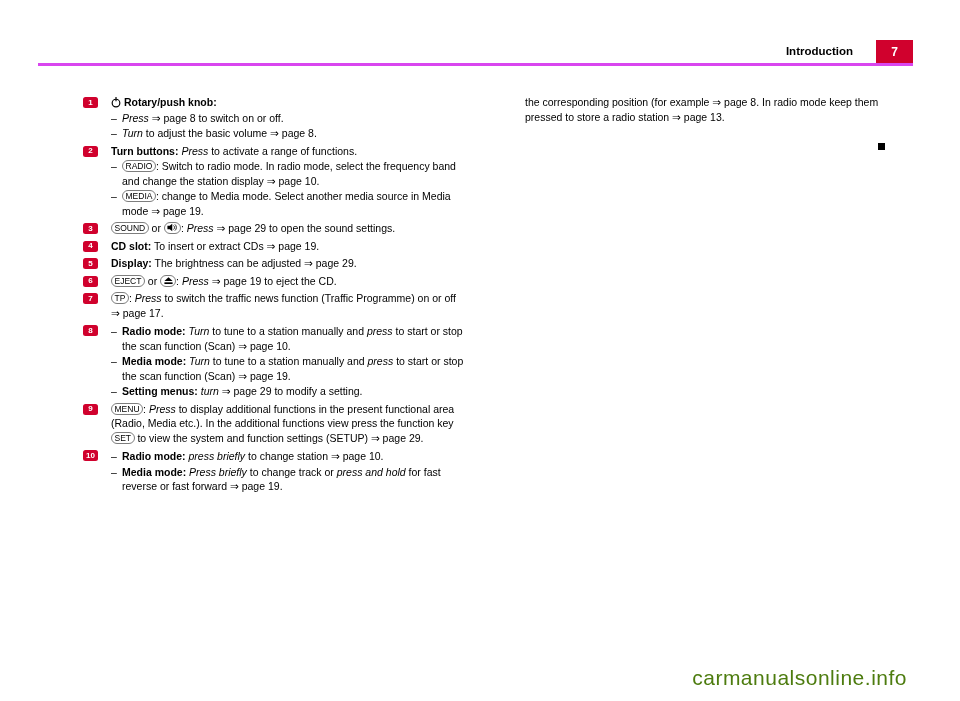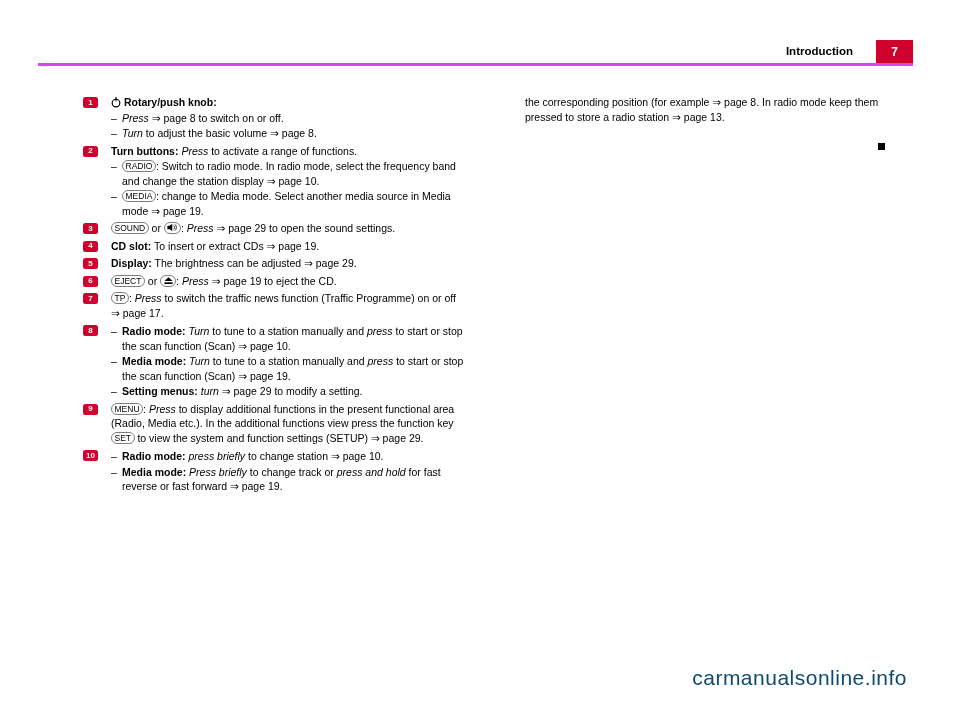--- a/index.html
+++ b/index.html
@@ -49,21 +49,21 @@
   }
   .keycap .sym{ font-size:8px; }
   .inline-icon svg{ vertical-align:-1.5px; }
   .kc-icon svg{ vertical-align:-1px; }
   .endsquare{
     position:absolute; top:48px; right:4px;
     width:7px; height:7px; background:#000;
   }
   .watermark{
     position:absolute; right:53px; bottom:11px;
-    font-size:21px; color:#0c4a6e; letter-spacing:0.5px;
+    font-size:21px; color:#4d7c0f; letter-spacing:0.5px;
   }
 </style>
 </head>
 <body>
 
 <div class="header">
   <span class="header-title">Introduction</span>
   <span class="page-box">7</span>
 </div>
 

